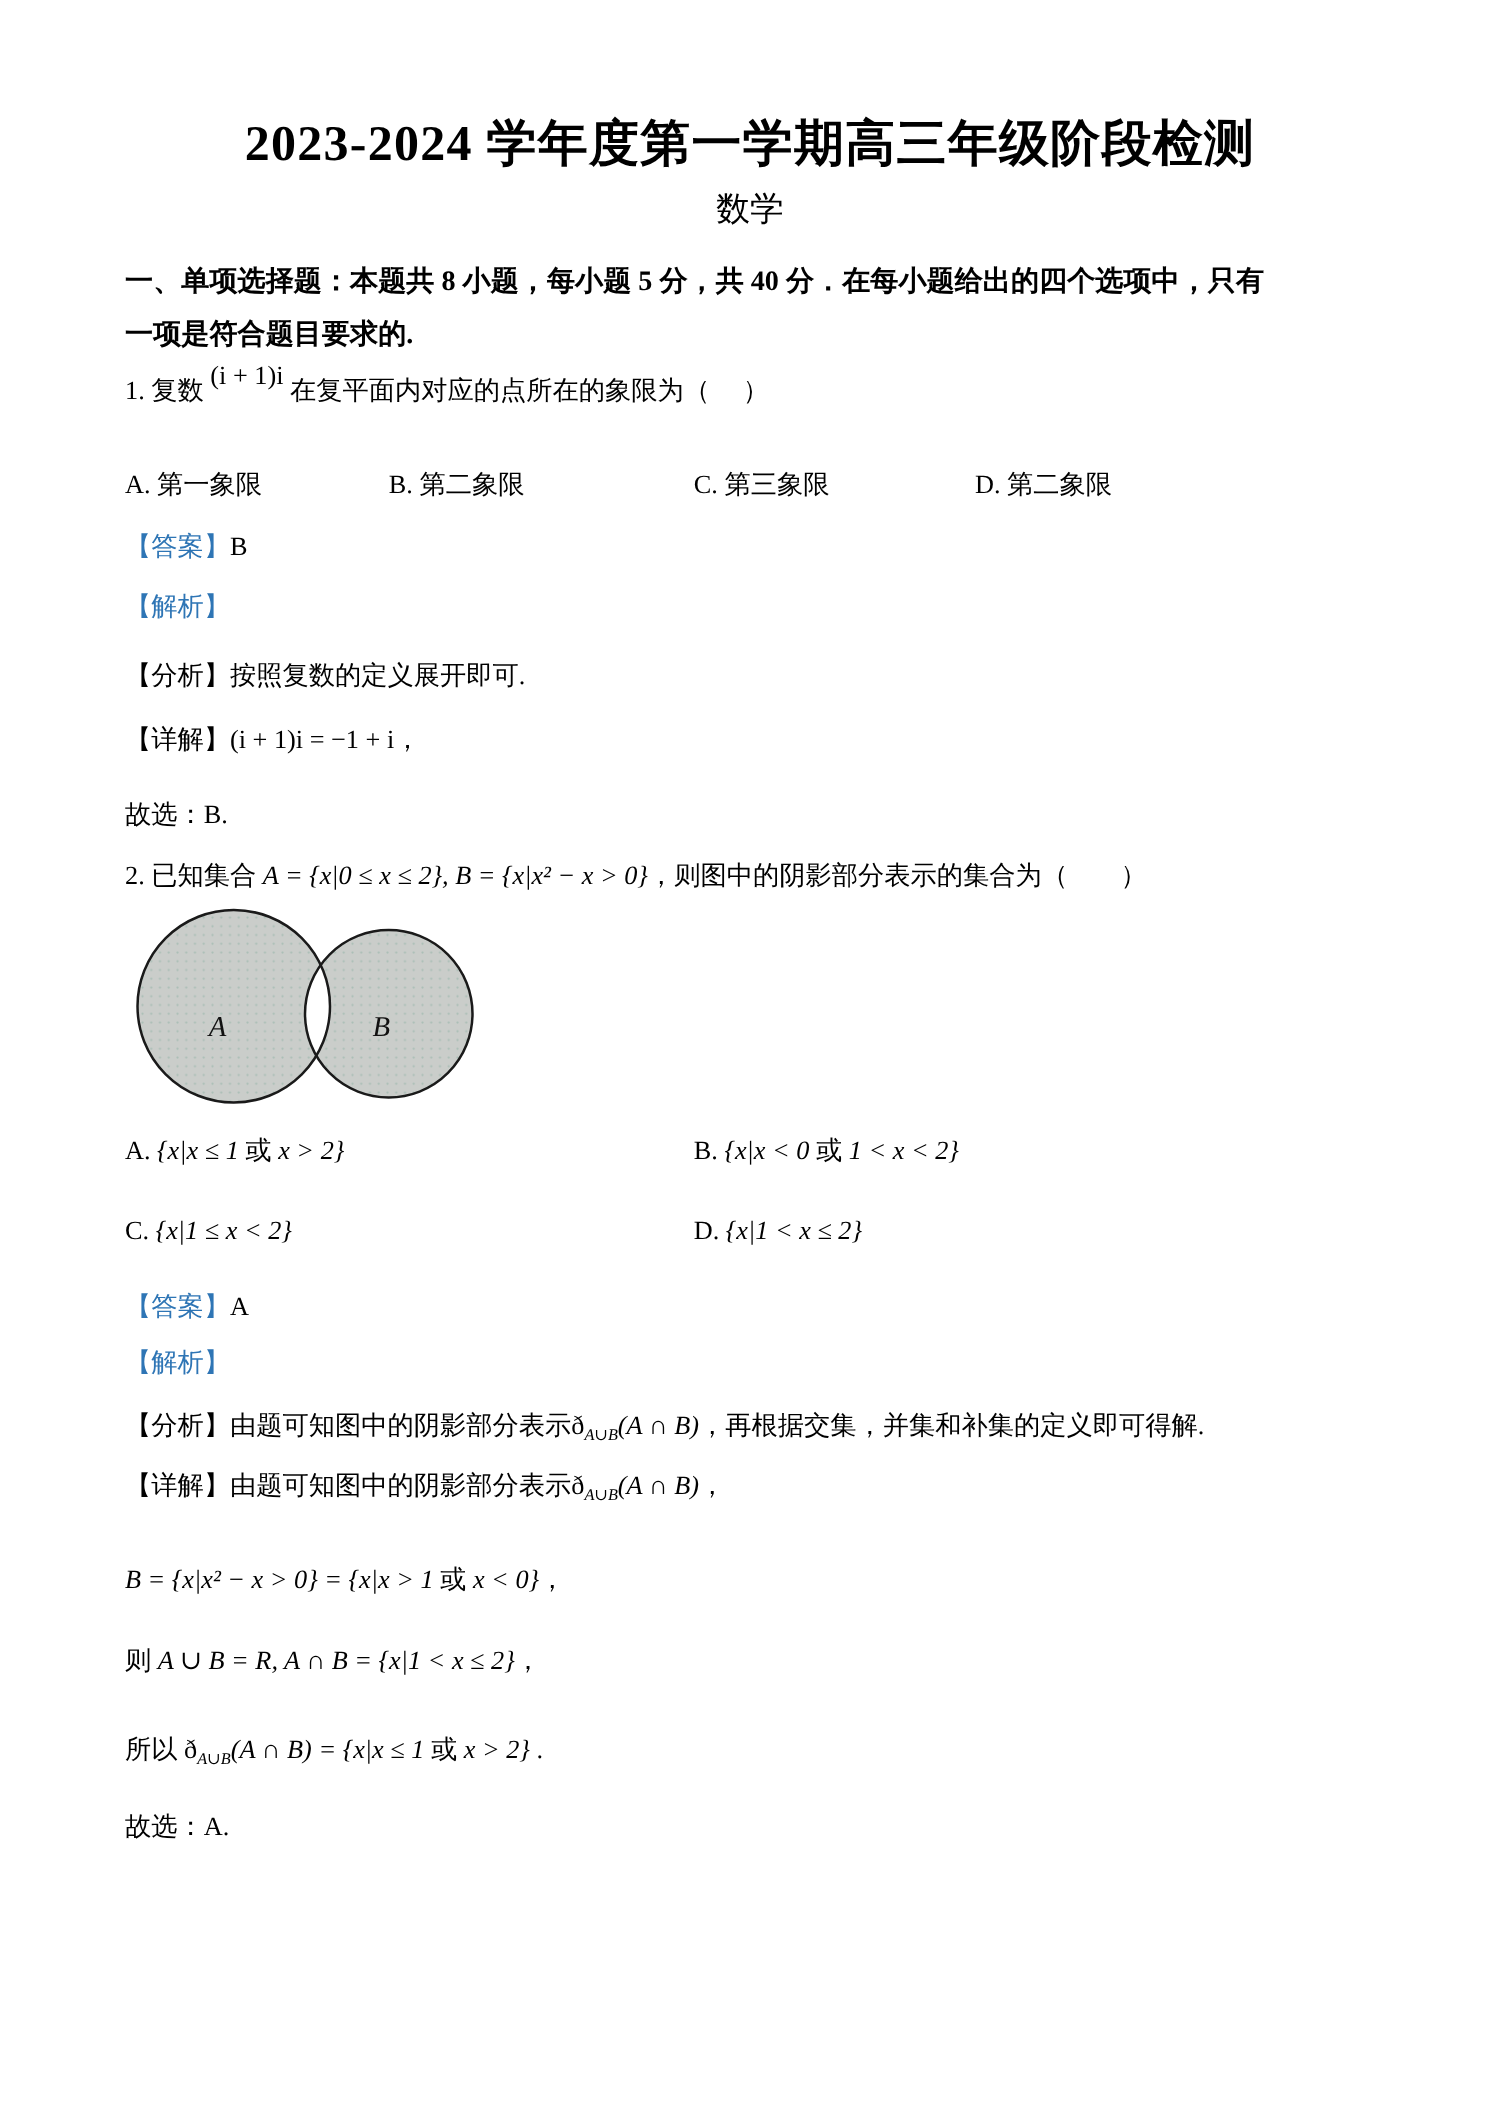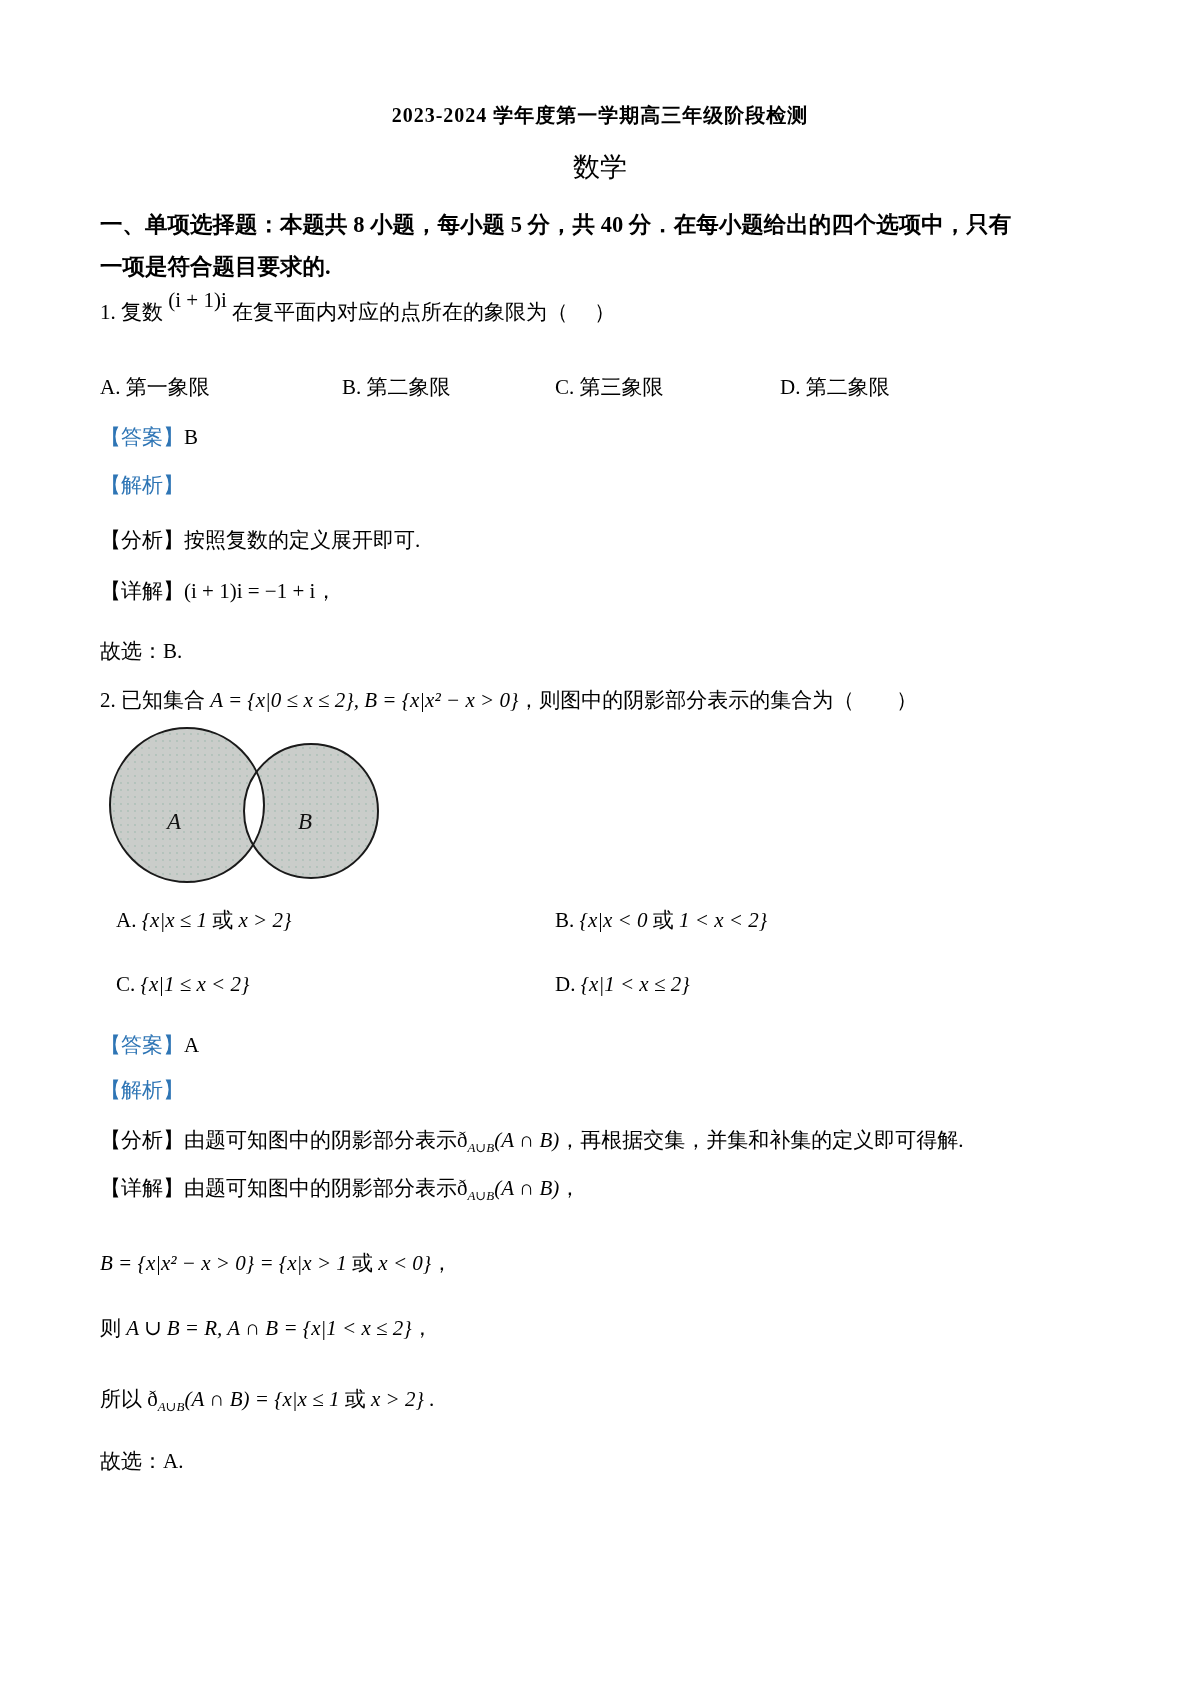--- a/index.html
+++ b/index.html
@@ -3,34 +3,34 @@
 <meta charset="utf-8">
 <style>
   html,body { margin:0; padding:0; background:#ffffff; }
   .page {
     position:relative; width:1200px; height:1698px; margin:0 auto;
     background:#ffffff; overflow:hidden; box-sizing:border-box;
     padding:95px 100px 0 100px;
     font-family:"Liberation Serif","DejaVu Serif",serif;
     color:#000; font-size:21px;
   }
-  .title   { text-align:center; font-size:20px; font-weight:bold; line-height:40px; letter-spacing:1px; }
+  .title   { text-align:center; font-size:40px; font-weight:bold; line-height:40px; letter-spacing:1px; }
   .subtitle{ text-align:center; font-size:27px; line-height:38px; margin-top:13px; }
   .section-head { font-weight:bold; font-size:22.5px; line-height:42px; margin-top:18px; }
   .stem    { margin-top:4px; line-height:40px; }
   .blk28   { line-height:28px; }
   .blk40   { line-height:40px; }
   .blk44   { line-height:44px; }
   .opts    { position:relative; margin-top:41px; height:28px; line-height:28px; }
   .opts .o1{ position:absolute; left:0; }
-  .opts .o2{ position:absolute; left:242px;text-align:center; }
+  .opts .o2{ position:absolute; left:211px;text-align:center; }
   .opts .o3{ position:absolute; left:455px; }
   .opts .o4{ position:absolute; left:680px; }
   .optrow  { position:relative; height:42px; line-height:42px; }
-  .optrow .c1{ position:absolute; left:16px; }
+  .optrow .c1{ position:absolute; left:0; }
   .optrow .c2{ position:absolute; left:455px; }
   .mt12{margin-top:12px;} .mt13{margin-top:13px;} .mt16{margin-top:16px;}
   .mt17{margin-top:17px;} .mt18{margin-top:18px;} .mt19{margin-top:27px;}
   .mt20{margin-top:20px;} .mt21{margin-top:21px;} .mt22{margin-top:22px;}
   .mt23{margin-top:23px;} .mt25{margin-top:25px;} .mt26{margin-top:26px;}
   .mt30{}
   .blue { color:#2e75b5; }
   .fm  { font-style:italic; }         
   .fmu { font-style:normal; }         
   .cjk { font-style:normal; }         

